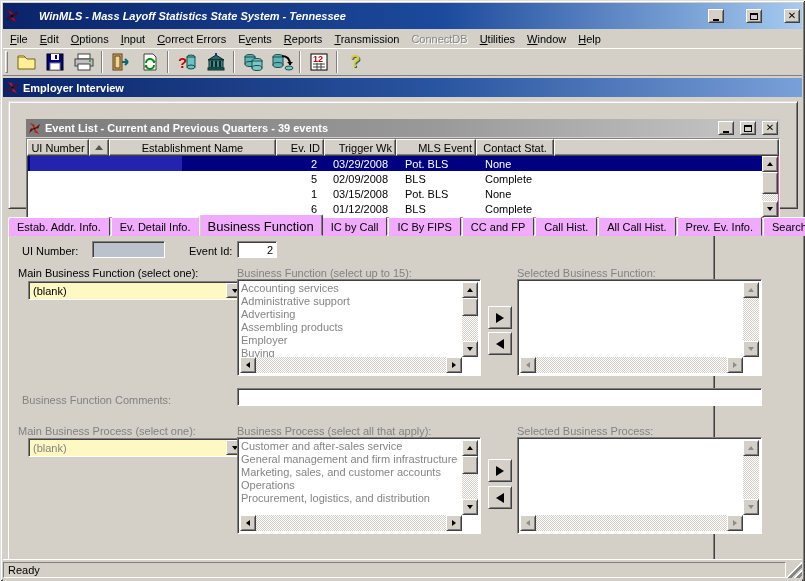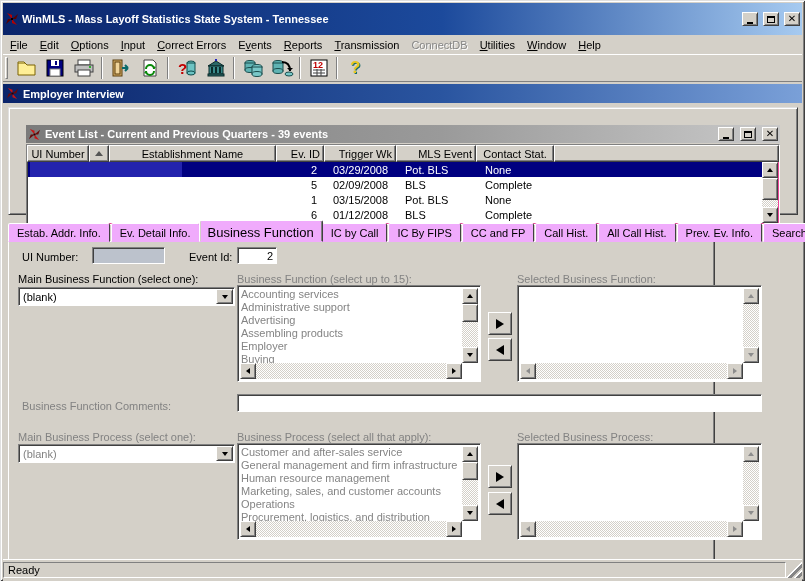--- a/index.html
+++ b/index.html
@@ -15,22 +15,22 @@
     box-shadow: inset 1px 1px 0 #d4d0c8, inset -1px -1px 0 #808080; }
   .sunken { background:#fff; border:1px solid; border-color:#808080 #fff #fff #808080;
     box-shadow: inset 1px 1px 0 #404040; }
   .track-bg { background-color:#fff;
     background-image:
       linear-gradient(45deg,#d4d0c8 25%,transparent 25%,transparent 75%,#d4d0c8 75%),
       linear-gradient(45deg,#d4d0c8 25%,transparent 25%,transparent 75%,#d4d0c8 75%);
     background-size:2px 2px; background-position:0 0,1px 1px; }
 
   
-  .titlebar { height:32px; display:flex; align-items:center; gap:3px; padding:0 2px;
-    background:linear-gradient(to right,#0a246a 0%,#1c4a9c 55%,#a6caf0 100%); }
+  .titlebar { height:26px; display:flex; align-items:center; gap:20px; padding:0 2px;
+    background:linear-gradient(to right,#0a246a 0%,#1c4a9c 55%,#a6caf0 100%);font-style:italic; }
   .titlebar .t-text { flex:1; color:#fff; font-weight:bold; font-size:11px; white-space:nowrap; overflow:hidden; }
   .cap-btn { width:16px; height:14px; display:flex; align-items:center; justify-content:center; flex:0 0 auto; cursor:default; }
   .cap-btn + .cap-btn { margin-left:2px; }
   .g-min { width:6px; height:2px; background:#000; margin-top:7px; }
   .g-max { width:8px; height:7px; border:1px solid #000; border-top-width:2px; }
   .g-close { font-size:10px; font-weight:bold; color:#000; line-height:1; }
 
   
   .menubar { height:19px; display:flex; align-items:center; padding-left:1px; }
   .menu-item { padding:2px 6px; white-space:nowrap; cursor:default; }
@@ -92,22 +92,22 @@
     box-shadow: inset 1px 0 0 #d4d0c8, inset -1px 0 0 #808080; margin-left:-2px; margin-right:-1px; }
 
   
   .tabpanel { position:absolute; left:5px; top:138px; width:707px; height:327px; background:#d4d0c8;
     border:1px solid; border-color:#fff #404040 #404040 #fff; box-shadow: inset -1px -1px 0 #808080, inset 1px 1px 0 #d4d0c8; }
   .lbl { position:absolute; white-space:nowrap; color:#000; }
   .lbl.dis { color:#828282; }
   .field { position:absolute; padding:2px 3px; font-size:11px; }
   .redfield { background:#bcc2cc; }
 
-  .combo { position:absolute; height:19px; background:#ffffff; border:1px solid; border-color:#808080 #fff #fff #808080;
-    box-shadow: inset 1px 1px 0 #404040; display:flex; align-items:center; }
+  .combo { position:absolute; height:19px; background:#fef9c3; border:1px solid; border-color:#808080 #fff #fff #808080;
+    box-shadow: inset 1px 1px 0 #404040; display:flex; align-items:center;margin-left:10px; }
   .combo .c-text { flex:1; padding:0 4px; white-space:nowrap; overflow:hidden; }
   .combo .c-text.dis { color:#828282; }
   .combo .c-btn { width:17px; height:15px; margin-right:1px; display:flex; align-items:center; justify-content:center; flex:0 0 auto; }
 
   .listbox { position:absolute; background:#fff; border:1px solid; border-color:#808080 #fff #fff #808080;
     box-shadow: inset 1px 1px 0 #404040; }
   .lb-items { position:absolute; top:2px; left:3px; right:18px; bottom:18px; overflow:hidden; }
   .lb-item { height:13px; line-height:13px; color:#848484; white-space:nowrap; overflow:hidden; }
   .lb-vsb { position:absolute; top:2px; right:2px; bottom:18px; }
   .lb-hsb { position:absolute; left:2px; right:18px; bottom:2px; }
@@ -469,21 +469,20 @@
         <span class="c-btn raised">
             <span class="arr arr-down"></span>
           </span>
       </div>
 
       <span class="lbl dis" style="left:228px; top:189px;">Business Process (select all that apply):</span>
       <div class="listbox" style="left:228px; top:201px; width:244px; height:97px;">
         <div class="lb-items" id="bp-items">
             <div class="lb-item">Customer and after-sales service</div>
             <div class="lb-item">General management and firm infrastructure</div>
-            <div class="lb-item">Human resource management</div>
             <div class="lb-item">Marketing, sales, and customer accounts</div>
             <div class="lb-item">Operations</div>
             <div class="lb-item">Procurement, logistics, and distribution</div>
           </div>
         <div class="lb-vsb vsb">
           <span class="sb-btn raised">
               <span class="arr arr-up"></span>
             </span>
           <span class="sb-track track-bg">
             <span class="sb-thumb raised" style="left:0;top:0;width:16px;height:18px;"></span>

